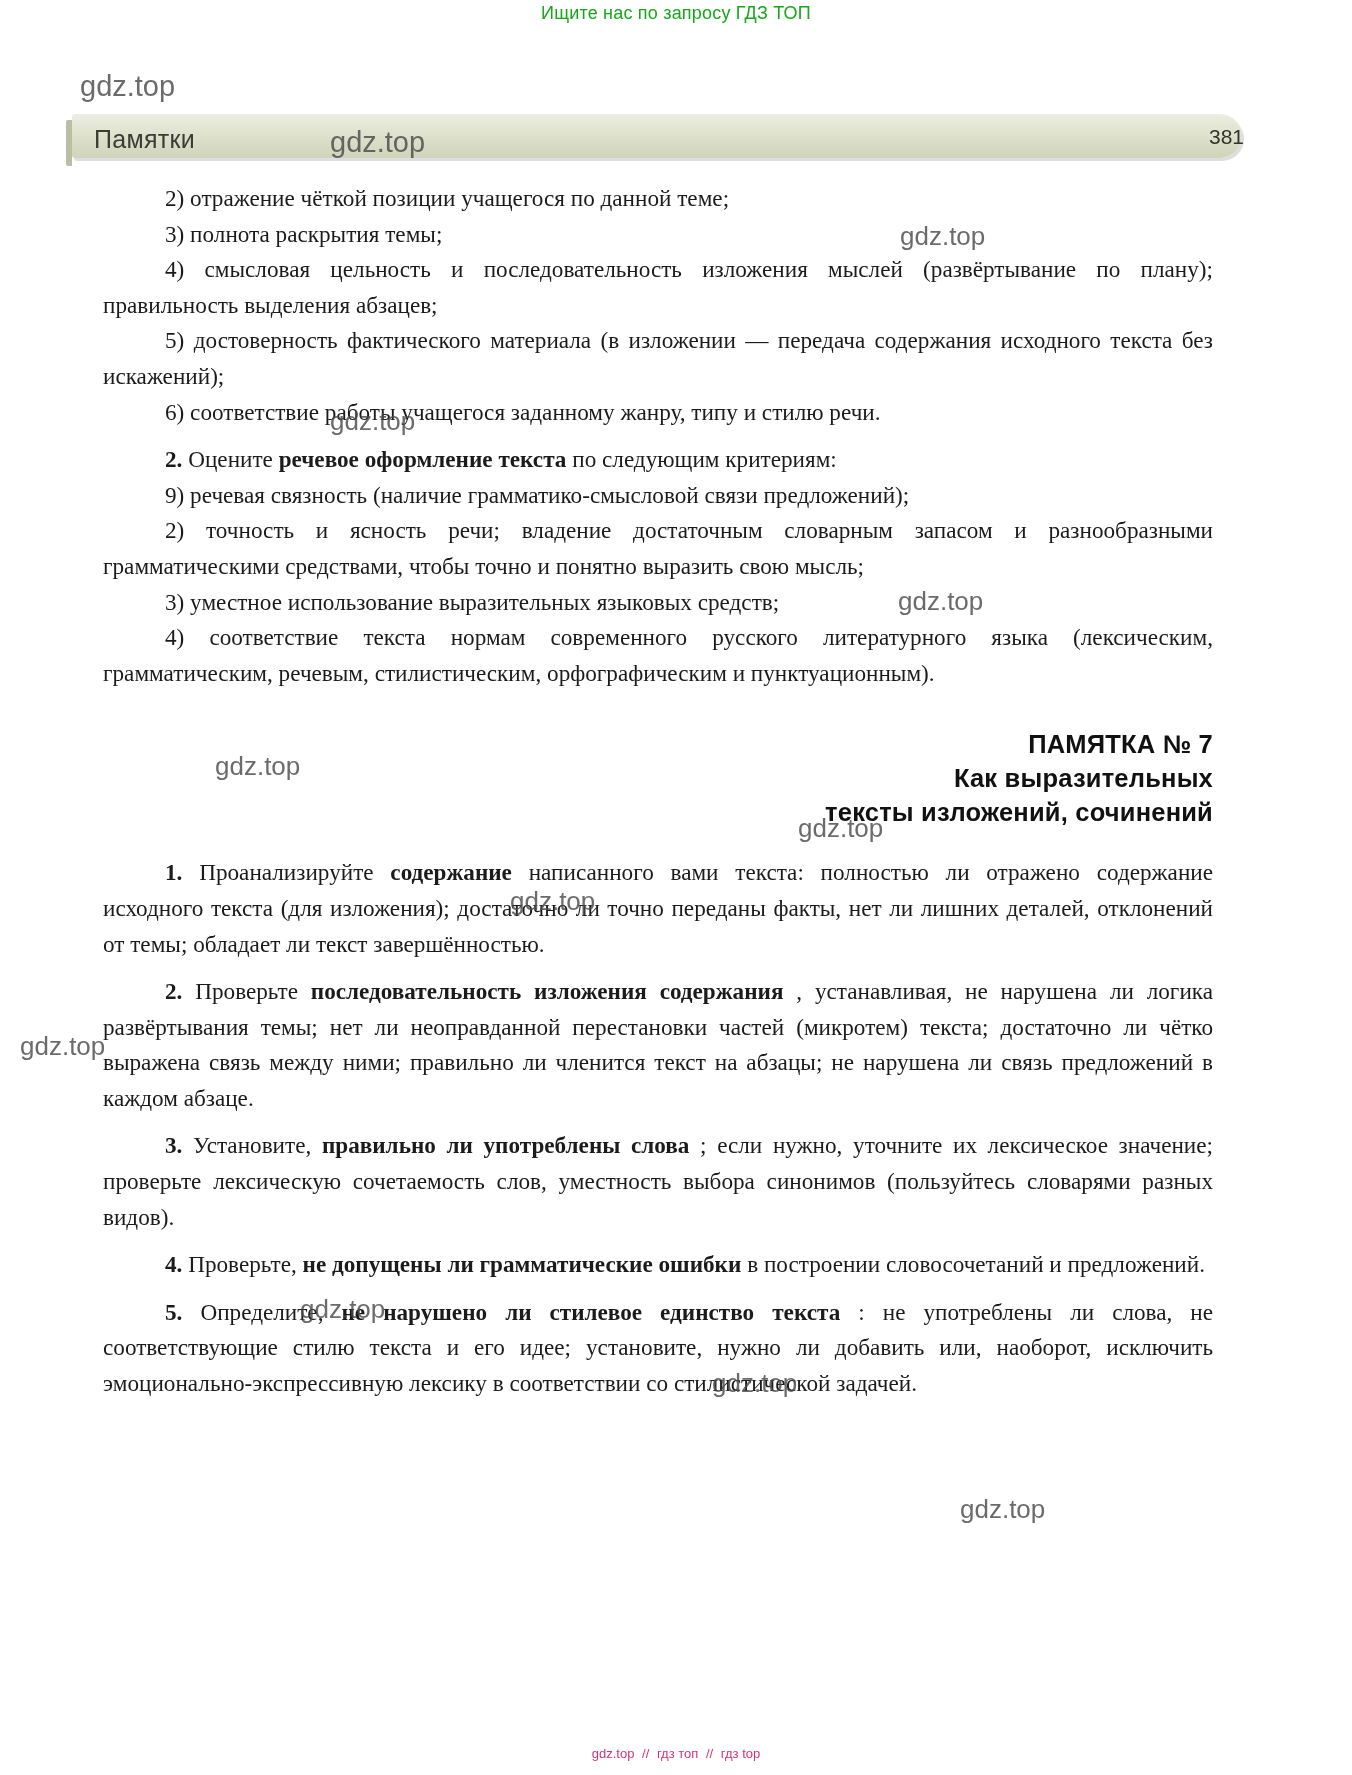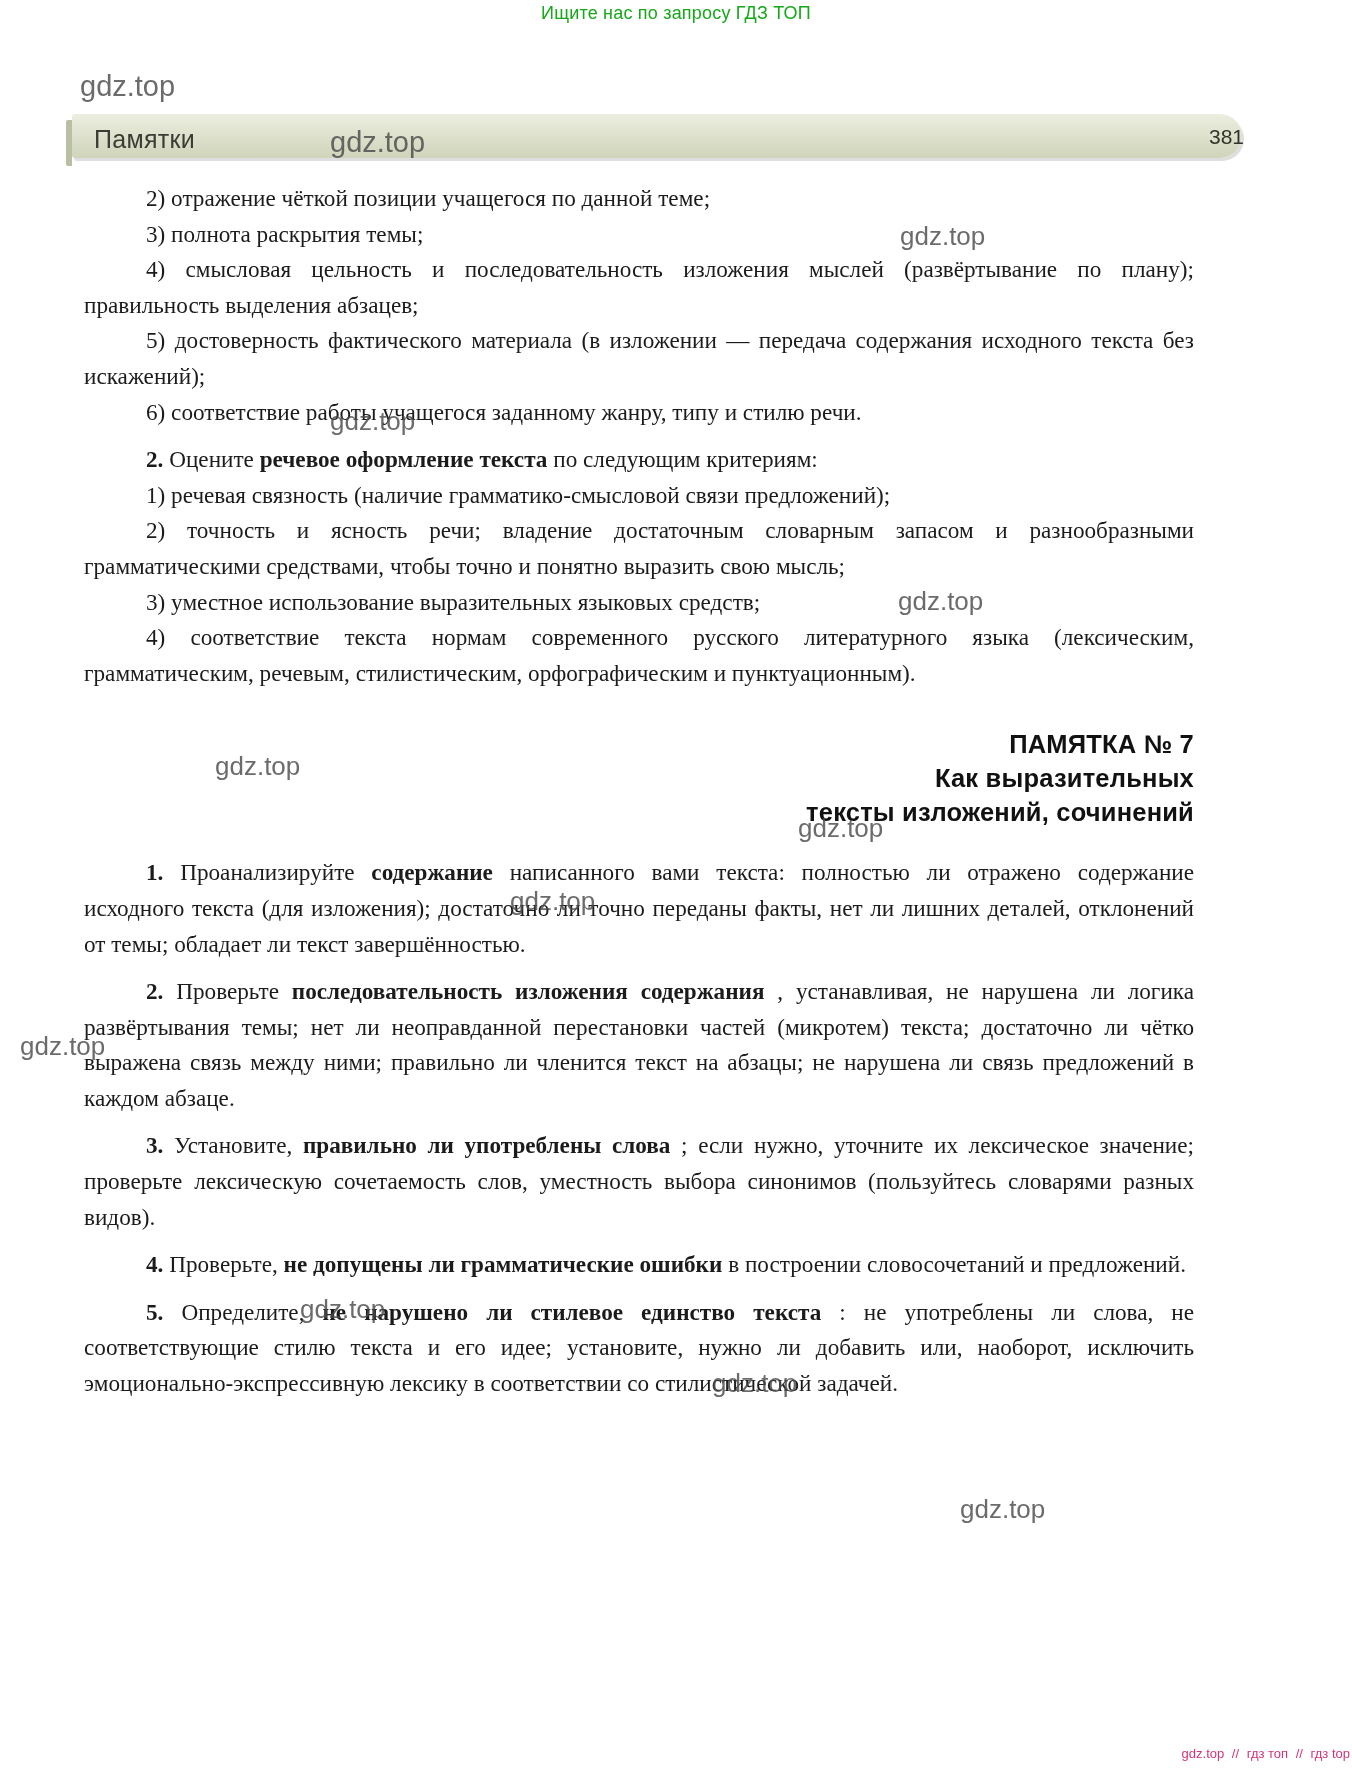--- a/index.html
+++ b/index.html
@@ -75,21 +75,21 @@
     right: 108px;
     top: 99px;
     font-family: "Liberation Sans", sans-serif;
     font-size: 21px;
     color: #33332c;
   }
 
   
   .content {
     position: absolute;
-    left: 84px;
+    left: 103px;
     top: 155px;
     width: 1110px;
     font-size: 23.2px;
     line-height: 35.6px;
     color: #1b1b1b;
     text-align: justify;
     text-justify: inter-word;
   }
   .content p {
     margin: 0;
@@ -123,21 +123,21 @@
     pointer-events: none;
   }
   .wm-lg { font-size: 29px; }
 
   
   .footer {
     position: absolute;
     bottom: 14px;
     left: 0;
     width: 100%;
-    text-align: right;
+    text-align: center;
     font-family: "Liberation Sans", sans-serif;
     font-size: 13px;
     color: #d1347a;
   }
   .footer span { margin: 0 2px; }
   .footer .sep { color: #d1347a; }
 </style>
 </head>
 <body>
 
@@ -161,21 +161,21 @@
 
     <div class="gap-sm"></div>
 
     <p class="p-indent">
       <span class="b">2.</span>
       <span>Оцените</span>
       <span class="b">речевое оформление текста</span>
       <span>по следующим критериям:</span>
     </p>
 
-    <p class="p-indent">1) речевая связность (наличие грамматико-смысловой связи предложений);</p>
+    <p class="p-indent">9) речевая связность (наличие грамматико-смысловой связи предложений);</p>
     <p class="p-indent">2) точность и ясность речи; владение достаточным словарным запасом и разнообразными грамматическими средствами, чтобы точно и понятно выразить свою мысль;</p>
     <p class="p-indent">3) уместное использование выразительных языковых средств;</p>
     <p class="p-indent">4) соответствие текста нормам современного русского литературного языка (лексическим, грамматическим, речевым, стилистическим, орфографическим и пунктуационным).</p>
 
     <div class="memo-heading">
       <div>ПАМЯТКА № 7</div>
       <div>Как выразительных</div>
       <div>тексты изложений, сочинений</div>
     </div>
 

